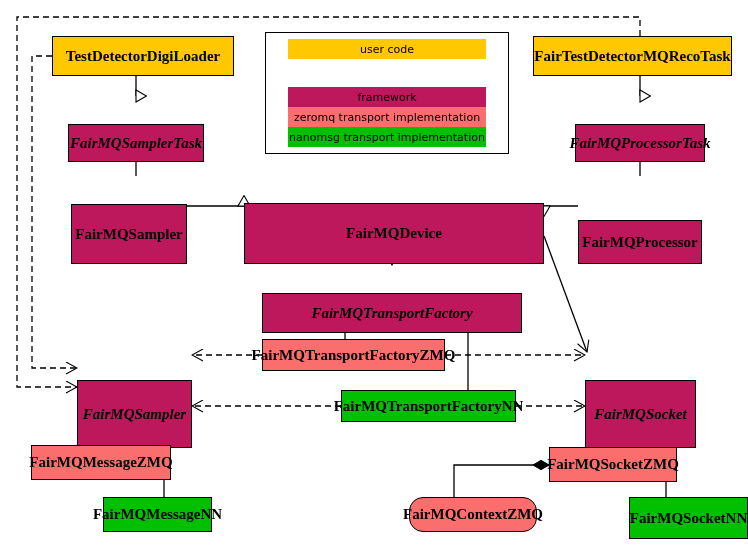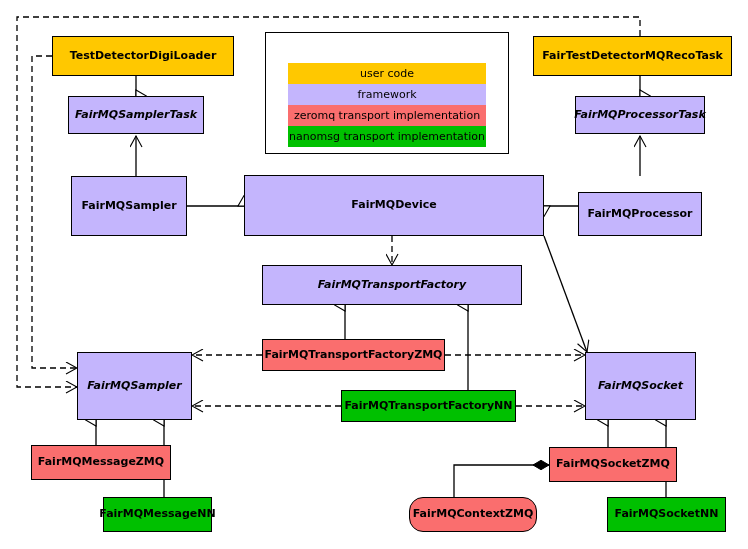--- a/index.html
+++ b/index.html
@@ -27,32 +27,33 @@
     pointer-events: none;
   }
   .node {
     position: absolute;
     box-sizing: border-box;
     border: 1px solid #000000;
     display: flex;
     align-items: center;
     justify-content: center;
     text-align: center;
-    font-size: 11px;
+    font-size: 15px;
     font-weight: bold;
     color: #000000;
     line-height: 1.1;
     padding: 0 3px;
     z-index: 3;
+    font-family: Liberation Serif, serif;
   }
   .node.abstract {
     font-style: italic;
   }
   .c-user      { background: #FFC800; }
-  .c-framework { background: #c4b5fd; }
+  .c-framework { background: #be185d; margin-top: 28px; }
   .c-zmq       { background: #FA6E6E; }
   .c-nn        { background: #00C000; }
 
   #legend {
     position: absolute;
     left: 265px;
     top: 32px;
     width: 244px;
     height: 122px;
     box-sizing: border-box;
@@ -164,15 +165,15 @@
   <div class="node c-framework abstract" style="left:585px; top:352px; width:111px; height:68px;">FairMQSocket</div>
 
   <div class="node c-zmq" style="left:31px;  top:445px; width:140px; height:35px;">FairMQMessageZMQ</div>
 
   <div class="node c-nn" style="left:103px; top:497px; width:109px; height:35px;">FairMQMessageNN</div>
 
   <div class="node c-zmq" style="left:549px; top:447px; width:128px; height:35px;">FairMQSocketZMQ</div>
 
   <div class="node c-zmq" style="left:409px; top:497px; width:128px; height:35px;border-radius:14px;">FairMQContextZMQ</div>
 
-  <div class="node c-nn" style="left:607px; top:497px; width:119px; height:35px;">FairMQSocketNN</div>
+  <div class="node c-nn" style="left:629px; top:497px; width:119px; height:42px;">FairMQSocketNN</div>
 
 </div>
 
 </body></html>

